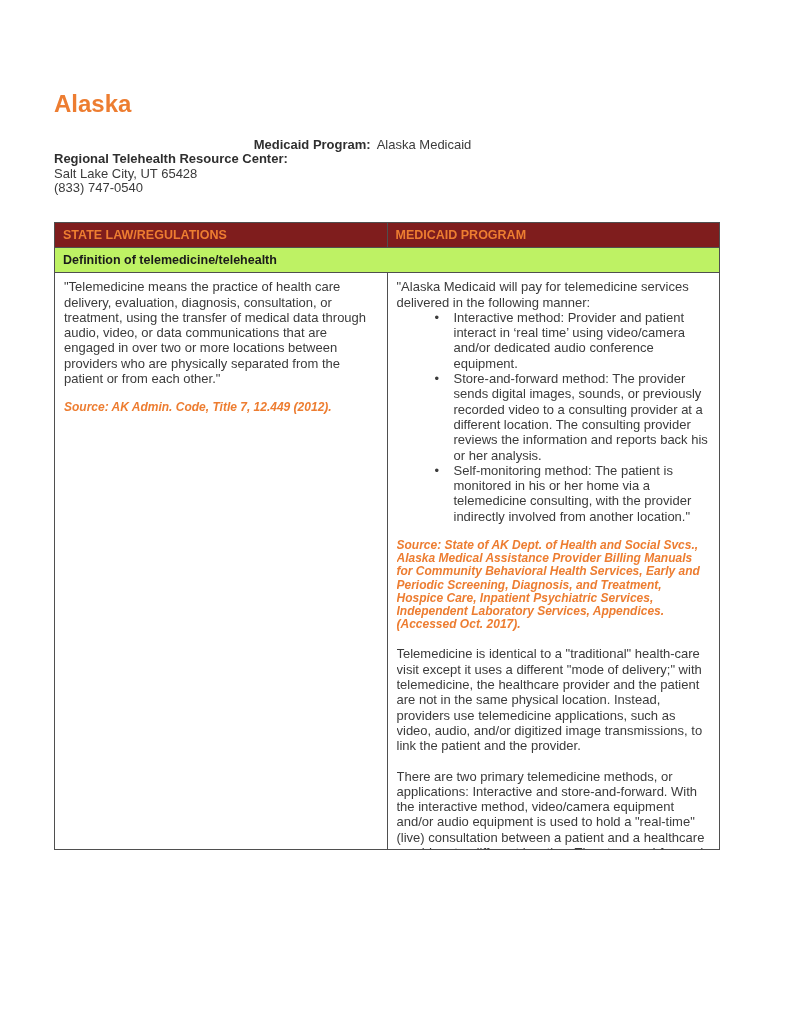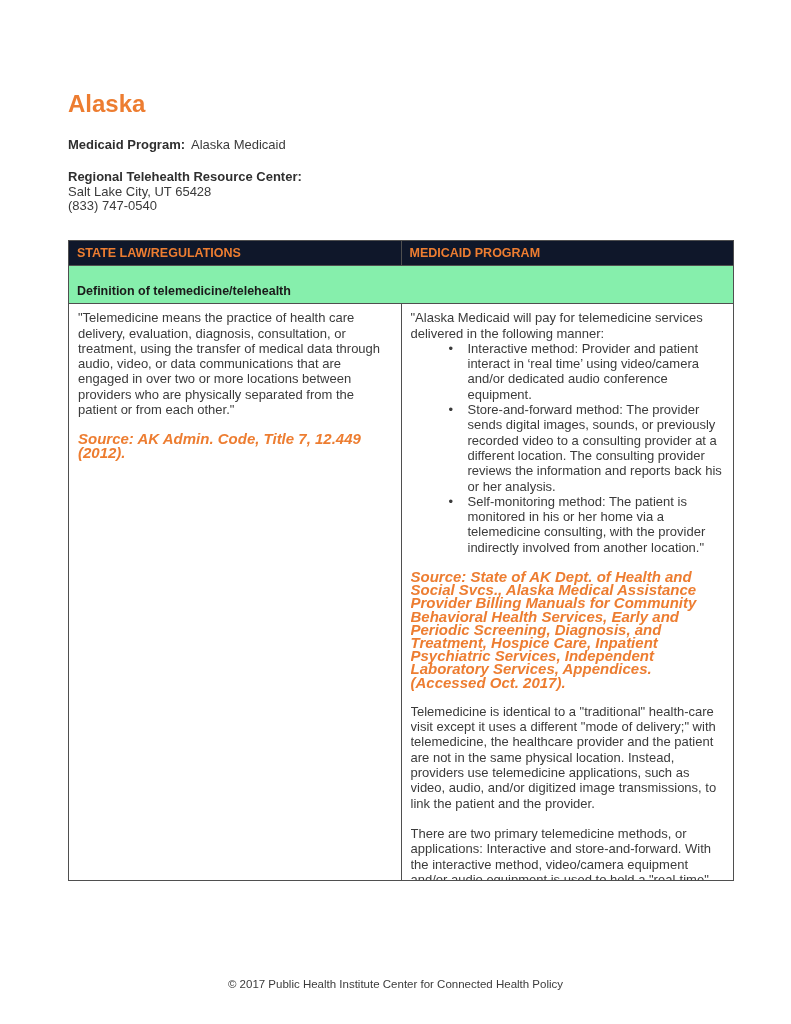--- a/index.html
+++ b/index.html
@@ -9,87 +9,88 @@
     width: 791px;
     height: 1024px;
     background: #ffffff;
     margin: 0 auto;
     font-family: "Liberation Sans", "DejaVu Sans", sans-serif;
     color: #3f3f3f;
     overflow: hidden;
   }
   .doc {
     position: absolute;
-    left: 68px;
+    left: 54px;
     top: 0;
     width: 617px;
   }
   .page-title {
     margin-top: 91px;
     font-size: 24px;
     font-weight: bold;
     color: #ED7D31;
     line-height: 1.1;
   }
   .info-line {
     font-size: 13px;
     line-height: 15px;
     margin-top: 20px;
     color: #3b3b3b;
+    text-align: center;
   }
   .info-line .lbl { font-weight: bold; color: #2f2f2f; }
   .info-line .val { margin-left: 6px; }
-  .rtrc-block { margin-top: 18px; font-size: 13px; line-height: 14.3px; color: #3b3b3b; }
+  .rtrc-block { font-size: 13px; line-height: 14.3px; color: #3b3b3b; }
   .rtrc-block .lbl { font-weight: bold; color: #2f2f2f; }
   .rtrc-block div { margin: 0; }
   .weblink {
     color: #ED7D31;
     text-decoration: underline;
     cursor: pointer;
   }
   table.policy {
     margin-top: 27px;
     width: 666px;
     border-collapse: collapse;
     table-layout: fixed;
   }
   table.policy th, table.policy td {
     border: 1px solid #4f4f4f;
     vertical-align: top;
     text-align: left;
   }
   th.col-head {
     width: 50%;
-    background: #0f172a;
+    background: #7f1d1d;
     color: #ED7D31;
     font-size: 12.5px;
     font-weight: bold;
     padding: 5px 8px 5px 8px;
   }
   td.section-row {
-    background: #86efac;
+    background: #bef264;
     color: #1a1a1a;
     font-size: 12.5px;
     font-weight: bold;
-    padding: 18px 8px 5px 8px;
+    padding: 5px 8px 5px 8px;
   }
   td.body-cell { padding: 6px 9px 0 9px; }
   .cell-clip {
     height: 570px;
     overflow: hidden;
     font-size: 13px;
     line-height: 15.3px;
     color: #3b3b3b;
   }
   .cell-clip p { margin: 0 0 15px 0; }
   .source {
     color: #ED7D31;
     font-weight: bold;
     font-style: italic;
-    font-size: 15px;
+    font-size: 12px;
     line-height: 13.2px;
     margin: 0 0 15px 0;
   }
   ul.tm-list { list-style: none; margin: 0 0 15px 0; padding-left: 57px; }
   ul.tm-list li { position: relative; }
   ul.tm-list li .bullet-dot {
     position: absolute;
     left: -19px;
     top: 0;
   }
@@ -150,14 +151,13 @@
               <p class="source">Source: State of AK Dept. of Health and Social Svcs., Alaska Medical Assistance Provider Billing Manuals for Community Behavioral Health Services, Early and Periodic Screening, Diagnosis, and Treatment, Hospice Care, Inpatient Psychiatric Services, Independent Laboratory Services, Appendices. (Accessed Oct. 2017).</p>
               <p>Telemedicine is identical to a "traditional" health-care visit except it uses a different "mode of delivery;" with telemedicine, the healthcare provider and the patient are not in the same physical location. Instead, providers use telemedicine applications, such as video, audio, and/or digitized image transmissions, to link the patient and the provider.</p>
               <p>There are two primary telemedicine methods, or applications: Interactive and store-and-forward. With the interactive method, video/camera equipment and/or audio equipment is used to hold a "real-time" (live) consultation between a patient and a healthcare provider at a different location. The store-and-forward method, however, requires healthcare providers to send digital images, sounds, or previously recorded video to another provider at a different location. This "consulting" provider then reviews the information and reports his or</p>
             </div>
           </td>
         </tr>
       </tbody>
     </table>
   </div>
 
-  <div class="footer">© 2017 Public Health Institute Center for Connected Health Policy</div>
 </div>
 
 </body></html>

